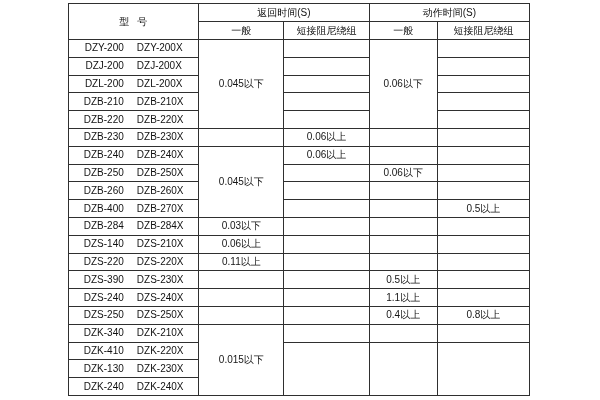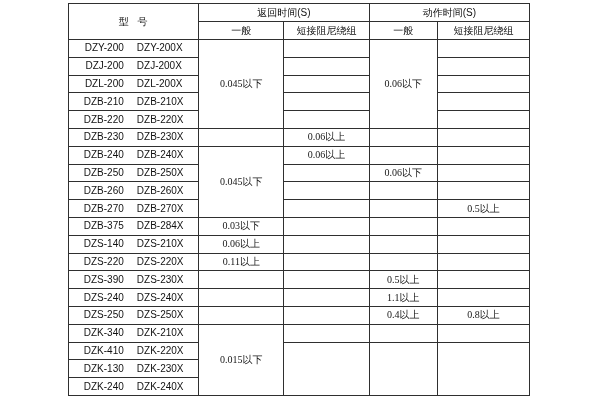--- a/index.html
+++ b/index.html
@@ -31,27 +31,27 @@
     font-weight: normal;
     text-align: center;
     vertical-align: middle;
     padding: 0;
     line-height: 1;
     overflow: hidden;
     white-space: nowrap;
   }
   .spec thead tr { height: 18px; }
   .spec tbody tr { height: 17.8px; }
-  .spec th.model-header { white-space: pre; letter-spacing: 1px; }
+  .spec th.model-header { white-space: pre; letter-spacing: 1px; font-family: Liberation Serif, serif; }
   td.model-cell .mpair {
     display: flex;
     justify-content: center;
     gap: 13px;
   }
-  td.value-cell { color: #151515; font-family: Liberation Serif, serif; }
+  td.value-cell { color: #151515; }
 </style>
 </head>
 <body>
 
 <div class="stage">
   <table class="spec">
     <colgroup>
       <col style="width:130px">
       <col style="width:85px">
       <col style="width:85px">
@@ -166,32 +166,32 @@
               <span>DZB-260X</span>
             </div>
           </td>
           <td class="value-cell"></td>
           <td class="value-cell"></td>
           <td class="value-cell"></td>
         </tr>
         <tr>
           <td class="model-cell">
             <div class="mpair">
-              <span>DZB-270</span>
+              <span>DZB-400</span>
               <span>DZB-270X</span>
             </div>
           </td>
           <td class="value-cell"></td>
           <td class="value-cell"></td>
           <td class="value-cell">0.5以上</td>
         </tr>
         <tr>
           <td class="model-cell">
             <div class="mpair">
-              <span>DZB-375</span>
+              <span>DZB-284</span>
               <span>DZB-284X</span>
             </div>
           </td>
           <td class="value-cell">0.03以下</td>
           <td class="value-cell"></td>
           <td class="value-cell"></td>
           <td class="value-cell"></td>
         </tr>
         <tr>
           <td class="model-cell">

